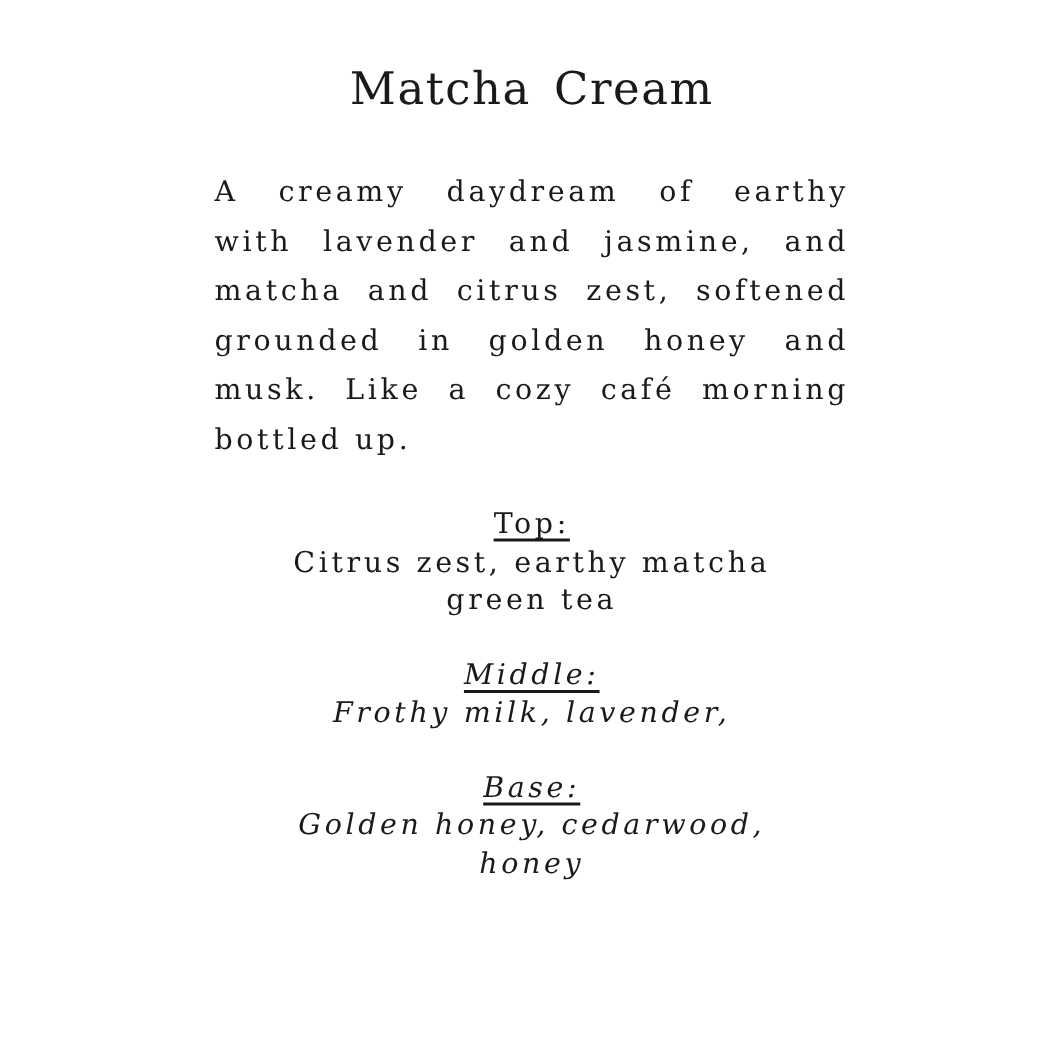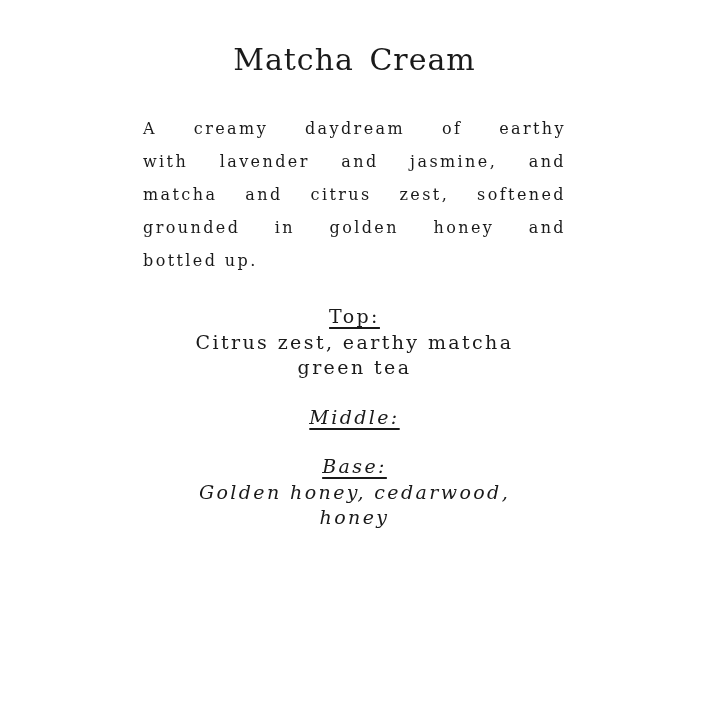--- a/index.html
+++ b/index.html
@@ -25,21 +25,21 @@
     font-size: 30px;
     font-weight: 400;
     line-height: 40px;
     letter-spacing: 1px;
     word-spacing: 5px;
     text-align: center;
   }
   .description {
     width: 423px;
     margin: 32px auto 0;
-    font-size: 16px;
+    font-size: 19px;
     line-height: 33px;
     letter-spacing: 2.4px;
   }
   .desc-line {
     text-align: justify;
     text-align-last: justify;
   }
   .desc-line.last {
     text-align-last: left;
   }
@@ -65,33 +65,35 @@
 
 <main class="page">
 
   <h1 class="title">Matcha Cream</h1>
 
   <section class="description">
     <div class="desc-line">A creamy daydream of earthy</div>
     <div class="desc-line">with lavender and jasmine, and</div>
     <div class="desc-line">matcha and citrus zest, softened</div>
     <div class="desc-line">grounded in golden honey and</div>
+    <div class="desc-line">musk. Like a cozy café morning</div>
     <div class="desc-line last">bottled up.</div>
   </section>
 
   <section class="notes">
 
     <div class="note-group">
       <div class="note-header">Top:</div>
       <div class="note-line">Citrus zest, earthy matcha</div>
       <div class="note-line">green tea</div>
     </div>
 
     <div class="note-group">
       <div class="note-header">Middle:</div>
+      <div class="note-line">Frothy milk, lavender,</div>
     </div>
 
     <div class="note-group">
       <div class="note-header">Base:</div>
       <div class="note-line">Golden honey, cedarwood,</div>
       <div class="note-line">honey</div>
     </div>
 
   </section>
 

